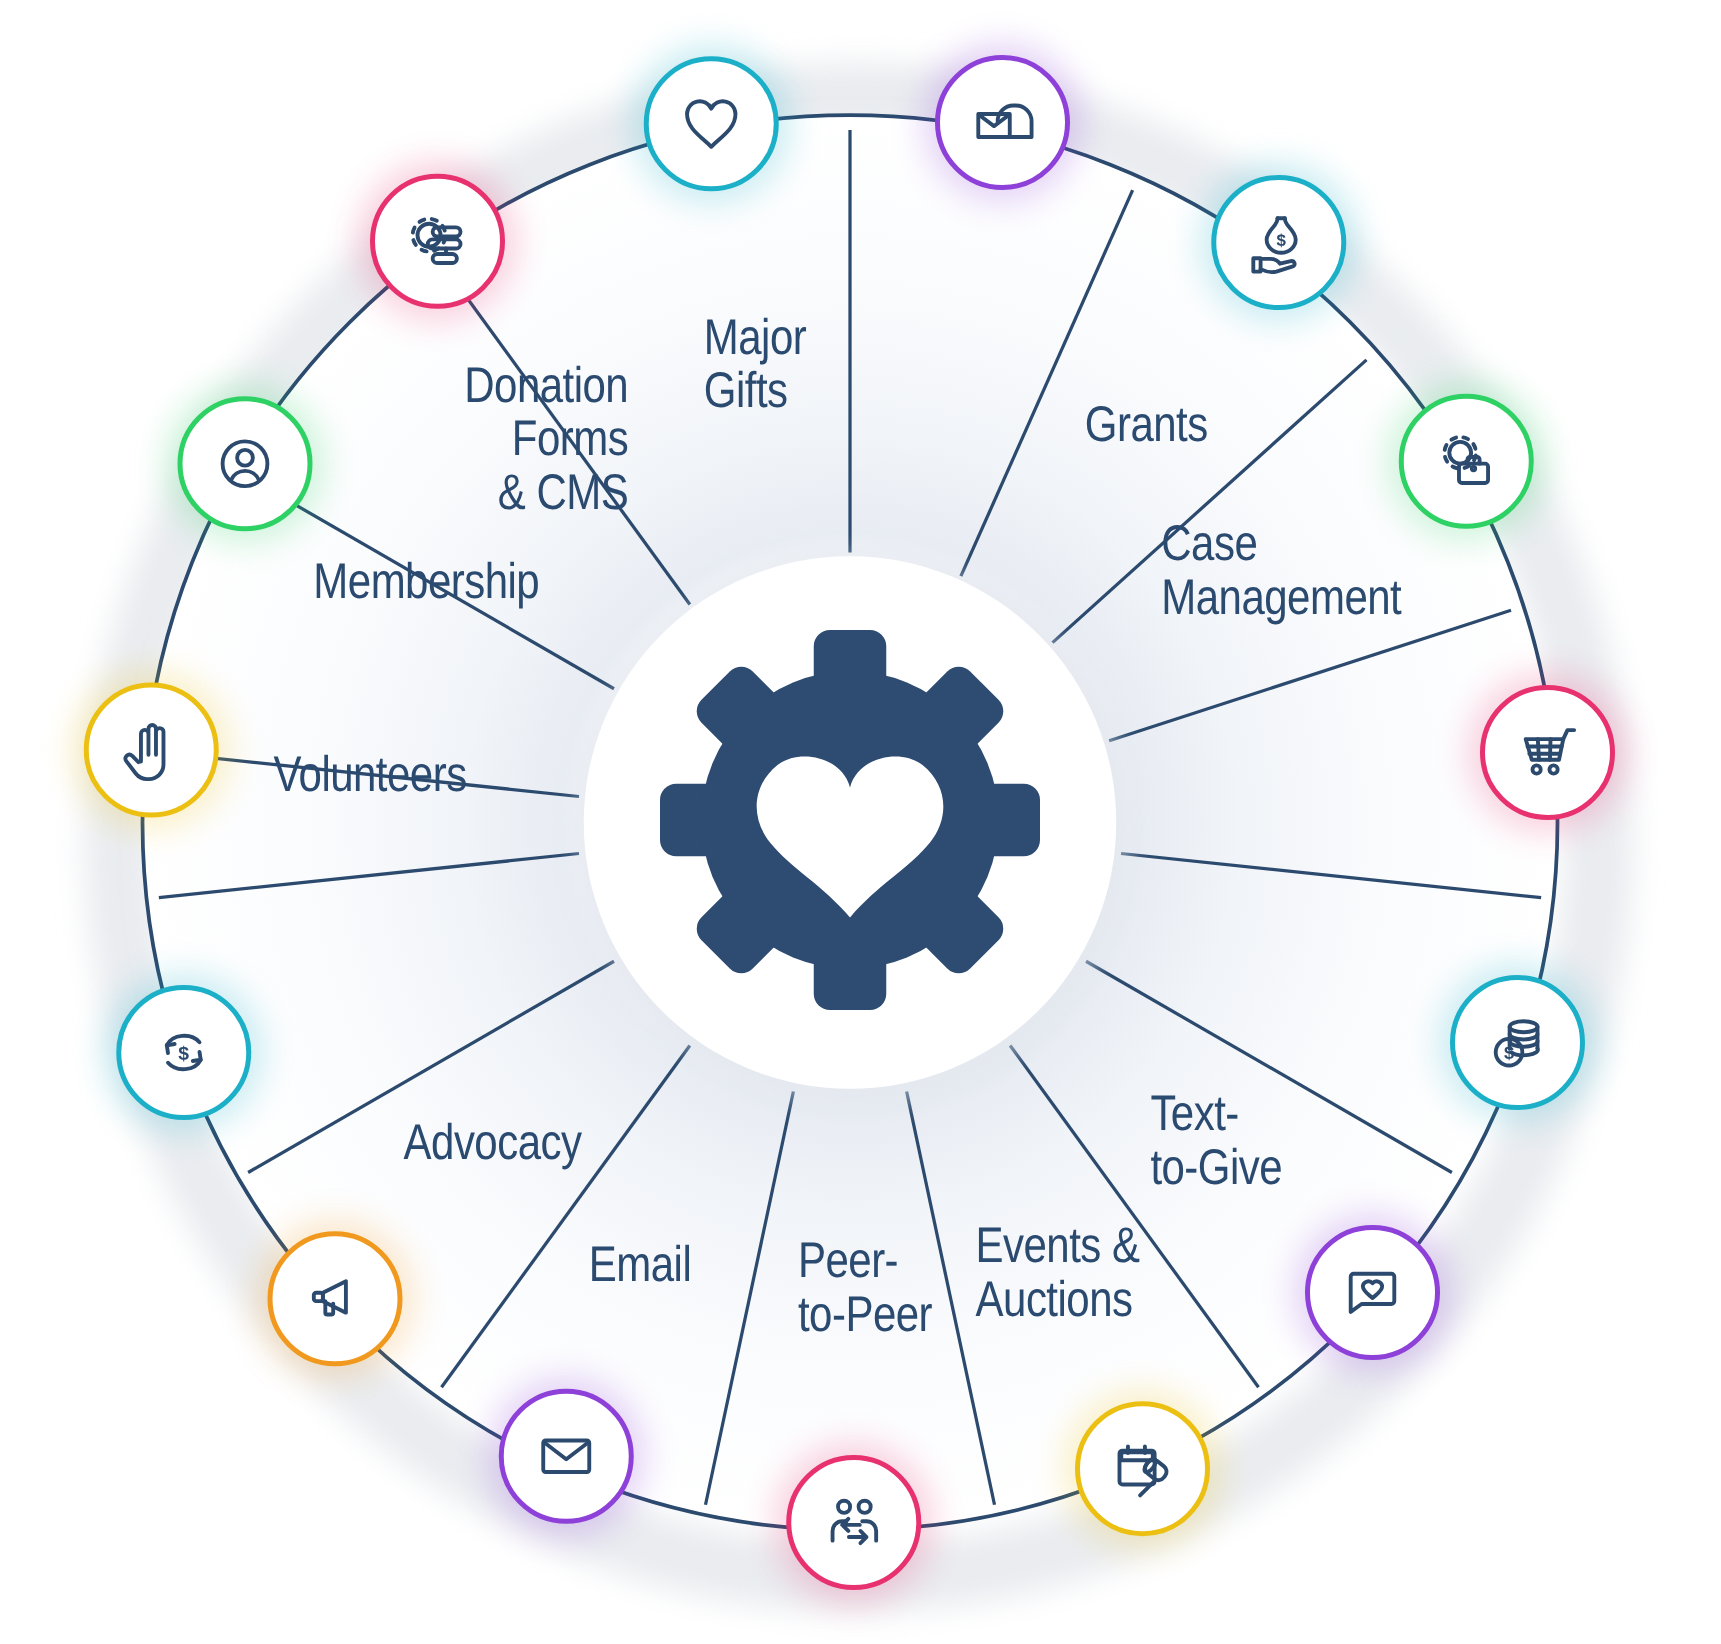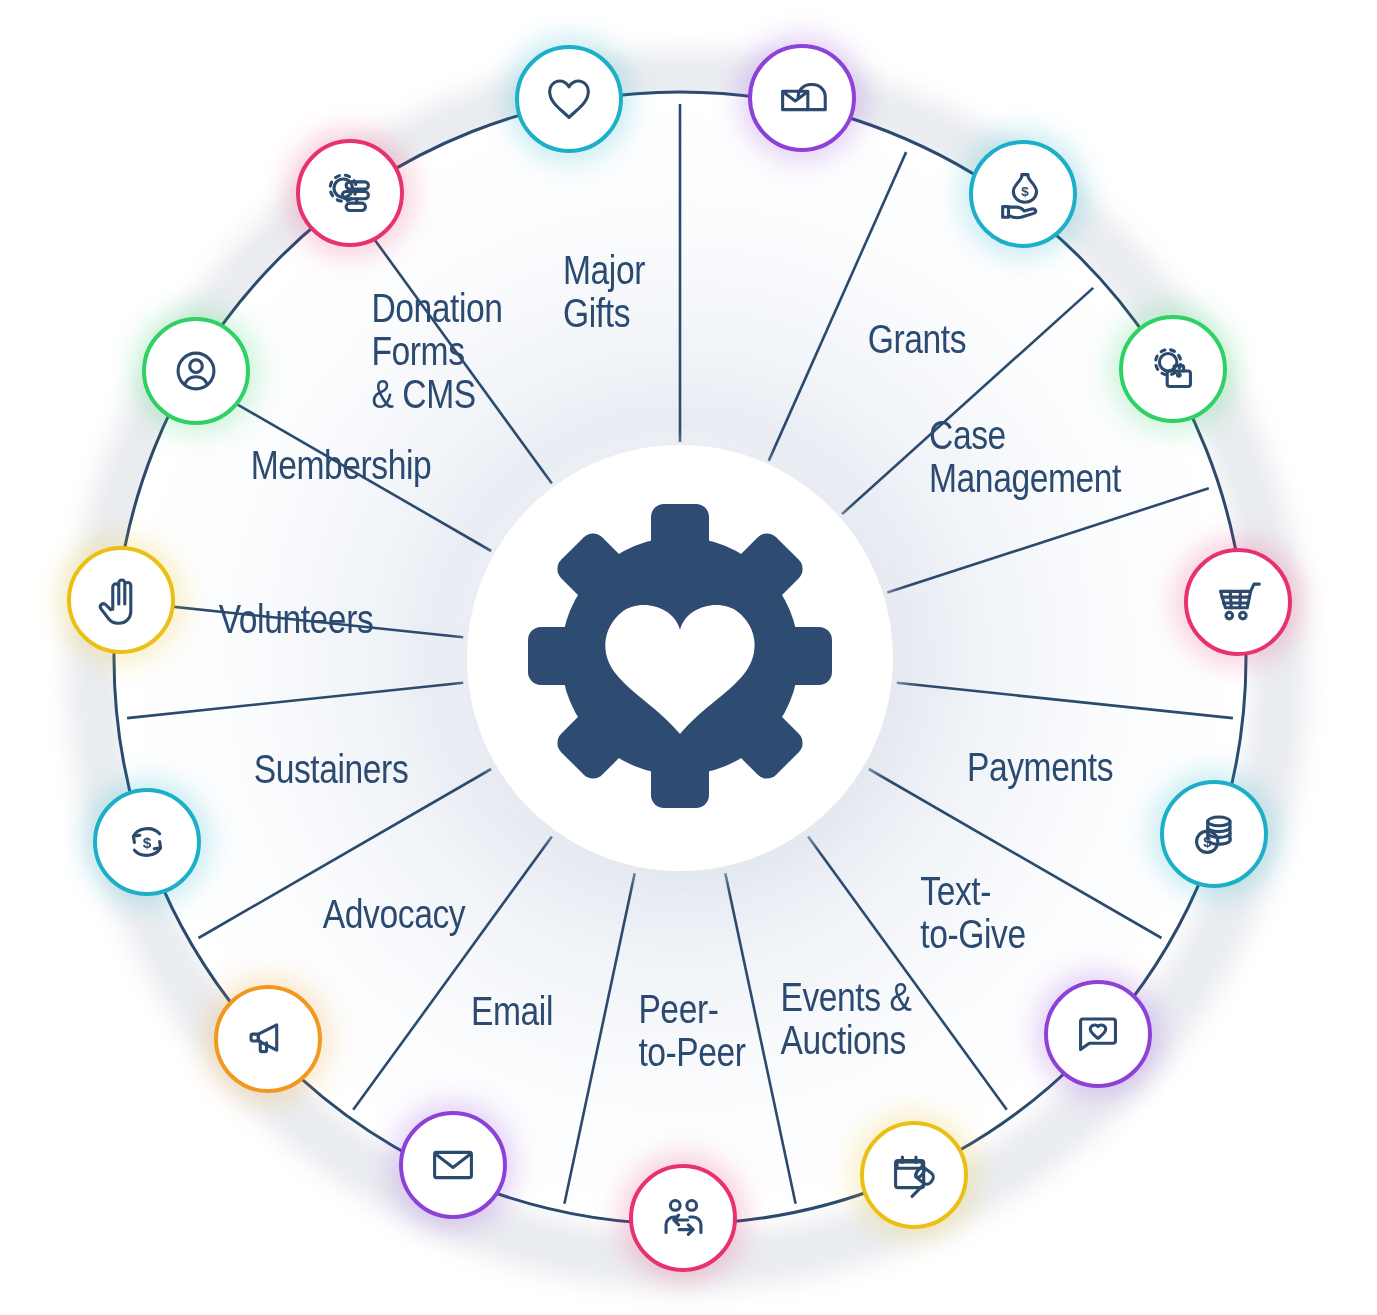--- a/index.html
+++ b/index.html
@@ -21,21 +21,21 @@
   .node svg{display:block;}
   .ic *{stroke:#2b4a6e;stroke-width:3.2;fill:none;stroke-linecap:round;stroke-linejoin:round;}
   .ic text{stroke:none;fill:#2b4a6e;font-family:"Liberation Sans",sans-serif;font-weight:bold;text-anchor:middle;}
   
   .seg-label{
     position:absolute;transform:translate(-50%,-50%);z-index:2;
     color:#2b4a70;font-size:40px;line-height:1.08;text-align:left;
     white-space:pre-line;letter-spacing:-.5px;
   }
   .seg-label>span{display:block;transform:scaleX(.84);}
-  .seg-label.right{}
+  .seg-label.right{text-align:right;}
 </style>
 </head>
 <body>
 
 <div class="canvas">
 
   <svg class="bg" width="1377" height="1315" viewBox="0 0 1377 1315">
     <defs>
       <radialGradient id="wheelFill" gradientUnits="userSpaceOnUse" cx="680" cy="658" r="566">
         <stop offset="0" stop-color="#ffffff"></stop>
@@ -230,29 +230,27 @@
       <rect x="24" y="30.5" width="27" height="7.5" rx="3.75" fill="#fff"></rect>
       <rect x="28" y="42.5" width="20" height="7.5" rx="3.75" fill="#fff"></rect>
     </svg>
   </div>
 
   <div class="seg-label" style="left:604px;top:292px"><span>Major
 Gifts</span></div>
   <div class="seg-label" style="left:917px;top:340px"><span>Grants</span></div>
   <div class="seg-label" style="left:1025px;top:457px"><span>Case
 Management</span></div>
-  <div class="seg-label" style="left:1040px;top:768px"><span>Payments</span></div>
   <div class="seg-label" style="left:973px;top:913px"><span>Text-
 to-Give</span></div>
   <div class="seg-label" style="left:846px;top:1019px"><span>Events &amp;
 Auctions</span></div>
   <div class="seg-label" style="left:692px;top:1031px"><span>Peer-
 to-Peer</span></div>
   <div class="seg-label" style="left:512px;top:1012px"><span>Email</span></div>
   <div class="seg-label" style="left:394px;top:915px"><span>Advocacy</span></div>
-  <div class="seg-label" style="left:331px;top:770px"><span>Sustainers</span></div>
   <div class="seg-label" style="left:296px;top:620px"><span>Volunteers</span></div>
   <div class="seg-label" style="left:341px;top:466px"><span>Membership</span></div>
   <div class="seg-label right" style="left:437px;top:352px"><span>Donation
 Forms
 &amp; CMS</span></div>
 
 </div>
 
 </body></html>

